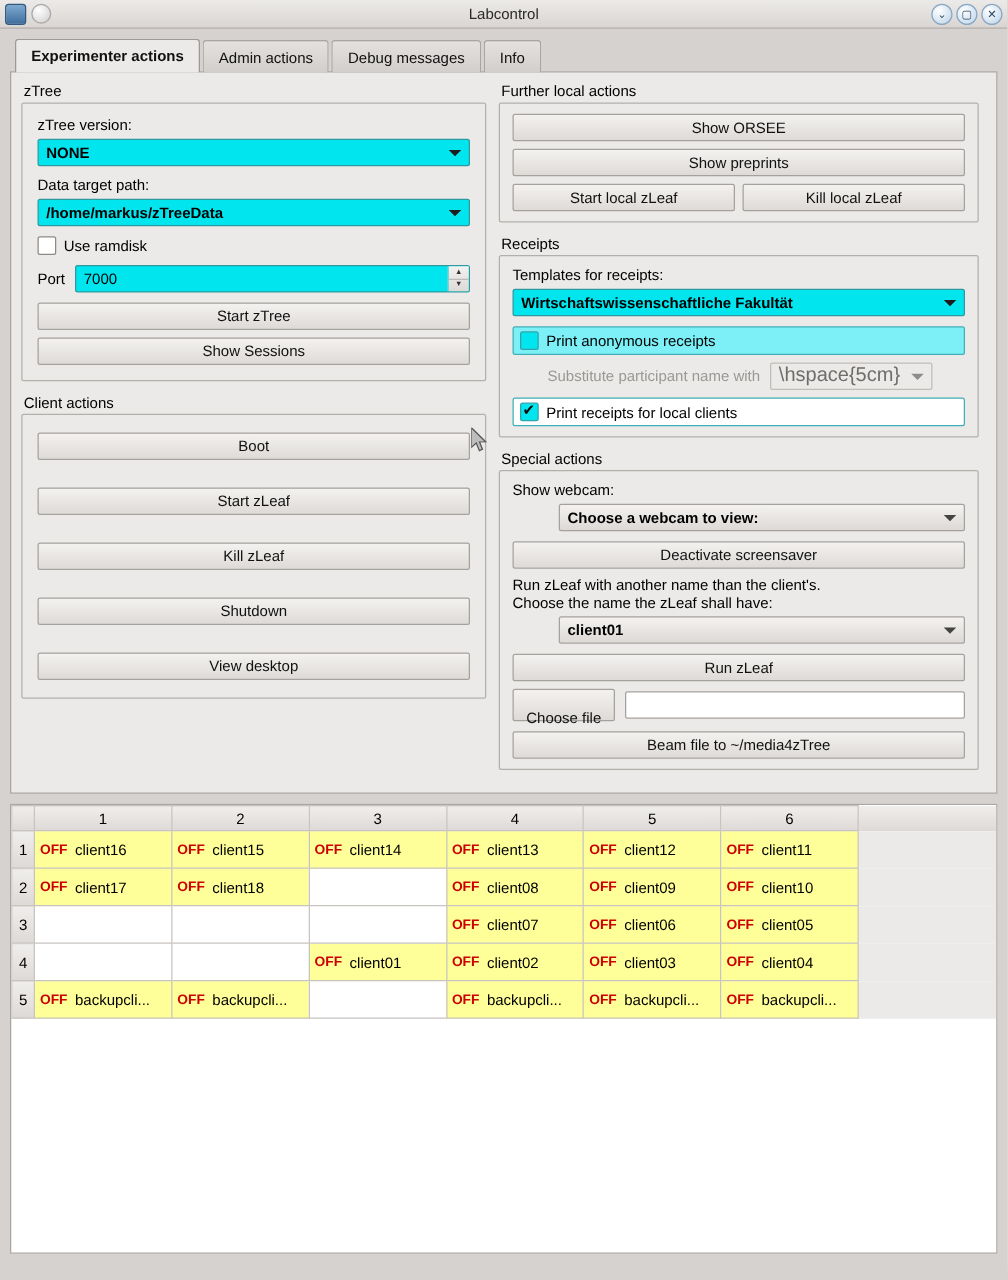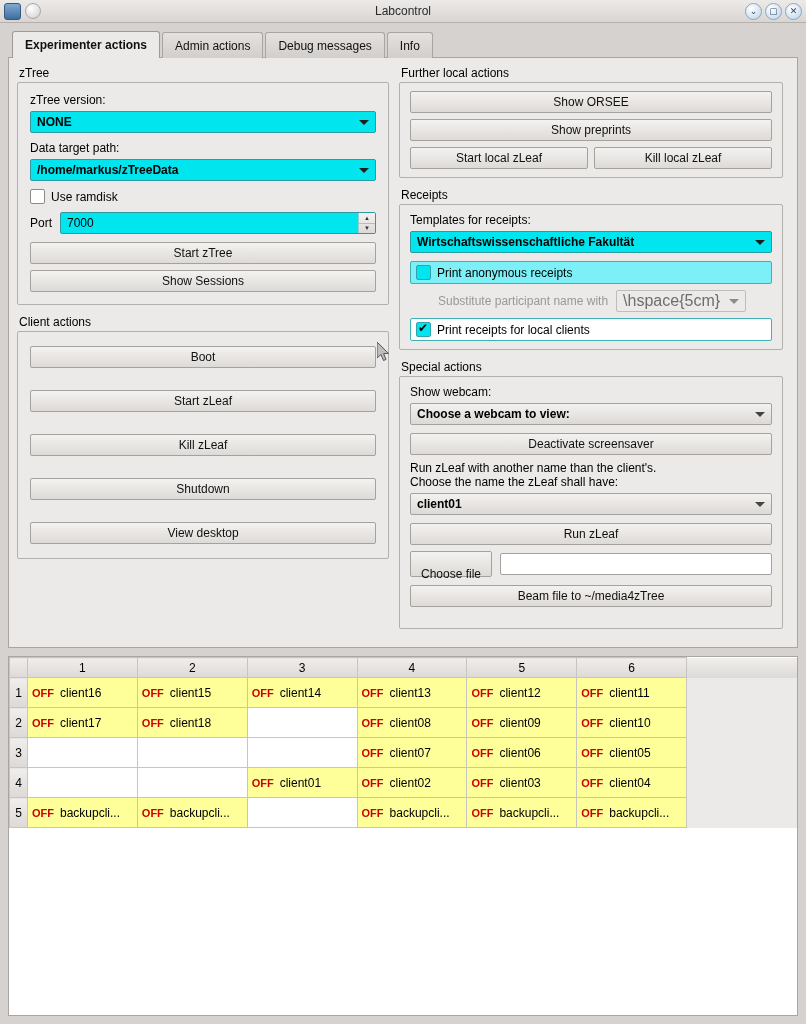--- a/index.html
+++ b/index.html
@@ -151,20 +151,21 @@
     align-items: center;
     padding: 0 22px 0 6px;
     font-size: 12px;
     box-sizing: border-box;
     margin-bottom: 8px;
     font-weight: bold;
   }
   .combo.plain {
     background: linear-gradient(#f4f2f0, #dcd9d6);
     border: 1px solid #a5a19d;
+    margin-left: 37px;
   }
   .combo .arrow {
     position: absolute;
     right: 6px;
     top: 50%;
     margin-top: -2px;
     width: 0; height: 0;
     border-left: 5px solid transparent;
     border-right: 5px solid transparent;
     border-top: 5px solid #1d1d1d;
@@ -463,21 +464,21 @@
               <span class="arrow"></span>
             </div>
 
             <button class="btn">Run zLeaf</button>
 
             <div class="row">
               <button class="btn small">Choose file</button>
               <span class="textfield"></span>
             </div>
 
-            <button class="btn" style="margin-bottom:13px;">Beam file to ~/media4zTree</button>
+            <button class="btn" style="margin-bottom:0;">Beam file to ~/media4zTree</button>
           </div>
         </div>
 
       </div>
     </div>
 
     <div class="cursor">
       <svg width="14" height="20" viewBox="0 0 14 20">
         <polygon points="0,0 0,16 4,12.5 6.5,18.5 9,17.4 6.6,11.6 11.5,11.4" fill="#bdbdbd" stroke="#555" stroke-width="1"></polygon>
       </svg>

